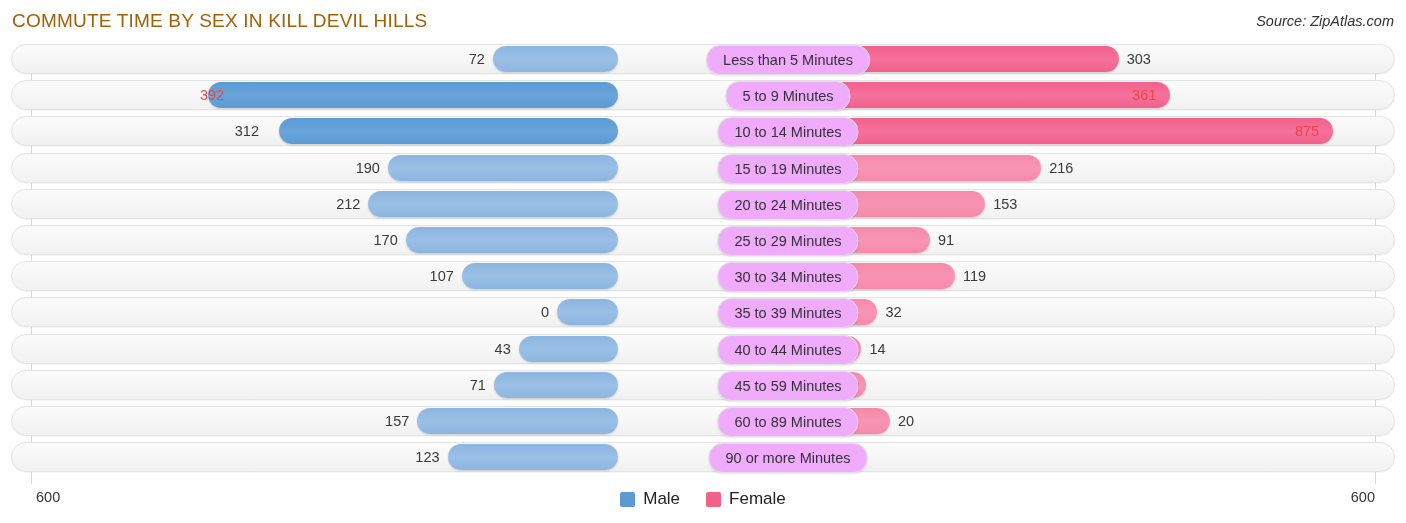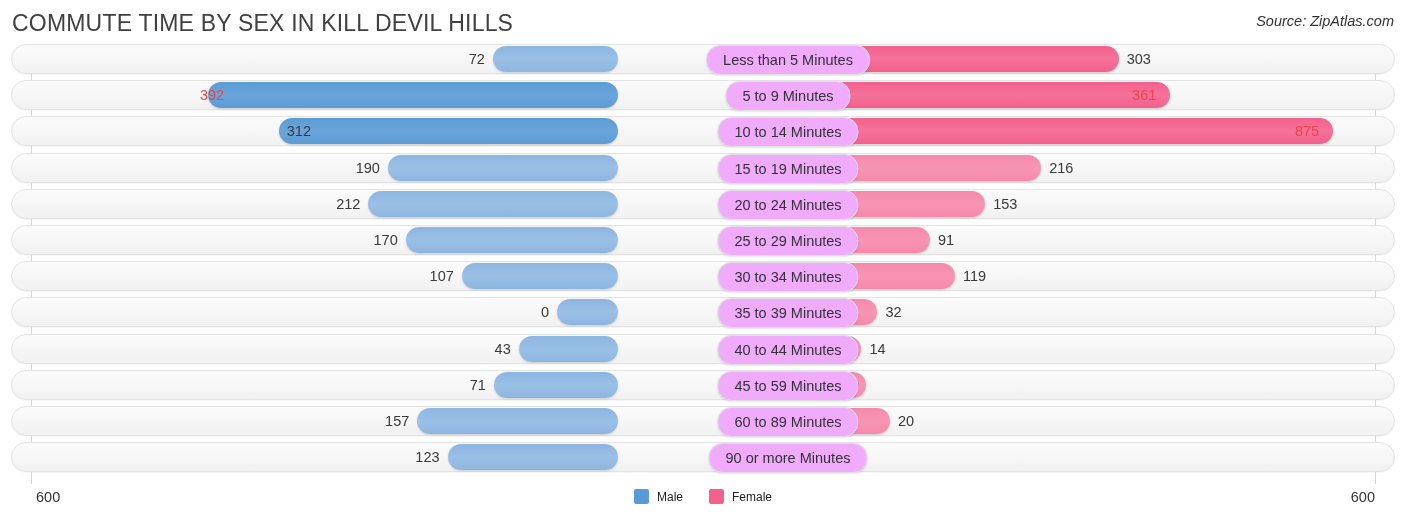--- a/index.html
+++ b/index.html
@@ -17,23 +17,23 @@
 
   
   .header {
     position: relative;
     height: 44px;
   }
   .chart-title {
     position: absolute;
     left: 12px;
     top: 10px;
-    font-size: 23px;
+    font-size: 19px;
     letter-spacing: .2px;
-    color: #404040;
+    color: #a16207;
     font-weight: 400;
     white-space: nowrap;
   }
   .source {
     position: absolute;
     right: 12px;
     top: 13px;
     font-size: 14.5px;
     font-style: italic;
     color: #333333;
@@ -161,21 +161,21 @@
     top: 5px;
     display: flex;
     justify-content: center;
     align-items: center;
     gap: 26px;
   }
   .legend-item {
     display: flex;
     align-items: center;
     gap: 8px;
-    font-size: 12px;
+    font-size: 17px;
     color: #222;
   }
   .swatch {
     width: 15px;
     height: 15px;
     border-radius: 2px;
     display: inline-block;
   }
 </style>
 </head>
@@ -203,21 +203,21 @@
         <div class="bar male" style="width: 409.88px; background: linear-gradient(rgb(91, 155, 213) 0%, rgb(106, 165, 218) 50%, rgb(91, 155, 213) 100%);"></div>
         <div class="bar female" style="width: 382.29px; background: linear-gradient(rgb(242, 96, 140) 0%, rgb(245, 114, 154) 50%, rgb(242, 96, 140) 100%);"></div>
         <div class="vlabel inside" style="right: 1181.88px; text-align: left;">392</div>
         <div class="vlabel inside" style="left: 1126.29px; text-align: right; width: 30px;">361</div>
         <div class="center-pill" style="left: 788px; transform: translateX(-50%);">5 to 9 Minutes</div>
       </div>
       <div class="row">
         <div class="track"></div>
         <div class="bar male" style="width: 338.68px; background: linear-gradient(rgb(91, 155, 213) 0%, rgb(106, 165, 218) 50%, rgb(91, 155, 213) 100%);"></div>
         <div class="bar female" style="width: 545.16px; background: linear-gradient(rgb(242, 96, 140) 0%, rgb(245, 114, 154) 50%, rgb(242, 96, 140) 100%);"></div>
-        <div class="vlabel male-out" style="right: 1095px;">312</div>
+        <div class="vlabel male-out" style="right: 1147px;">312</div>
         <div class="vlabel inside" style="left: 1289.16px; text-align: right; width: 30px;">875</div>
         <div class="center-pill" style="left: 788px; transform: translateX(-50%);">10 to 14 Minutes</div>
       </div>
       <div class="row">
         <div class="track"></div>
         <div class="bar male" style="width: 230.1px; background: linear-gradient(rgb(140, 181, 224) 0%, rgb(155, 192, 230) 50%, rgb(140, 181, 224) 100%);"></div>
         <div class="bar female" style="width: 253.24px; background: linear-gradient(rgb(245, 137, 171) 0%, rgb(248, 149, 180) 50%, rgb(245, 137, 171) 100%);"></div>
         <div class="vlabel male-out" style="right: 1026.1px;">190</div>
         <div class="vlabel female-out" style="left: 1049.24px;">216</div>
         <div class="center-pill" style="left: 788px; transform: translateX(-50%);">15 to 19 Minutes</div>

